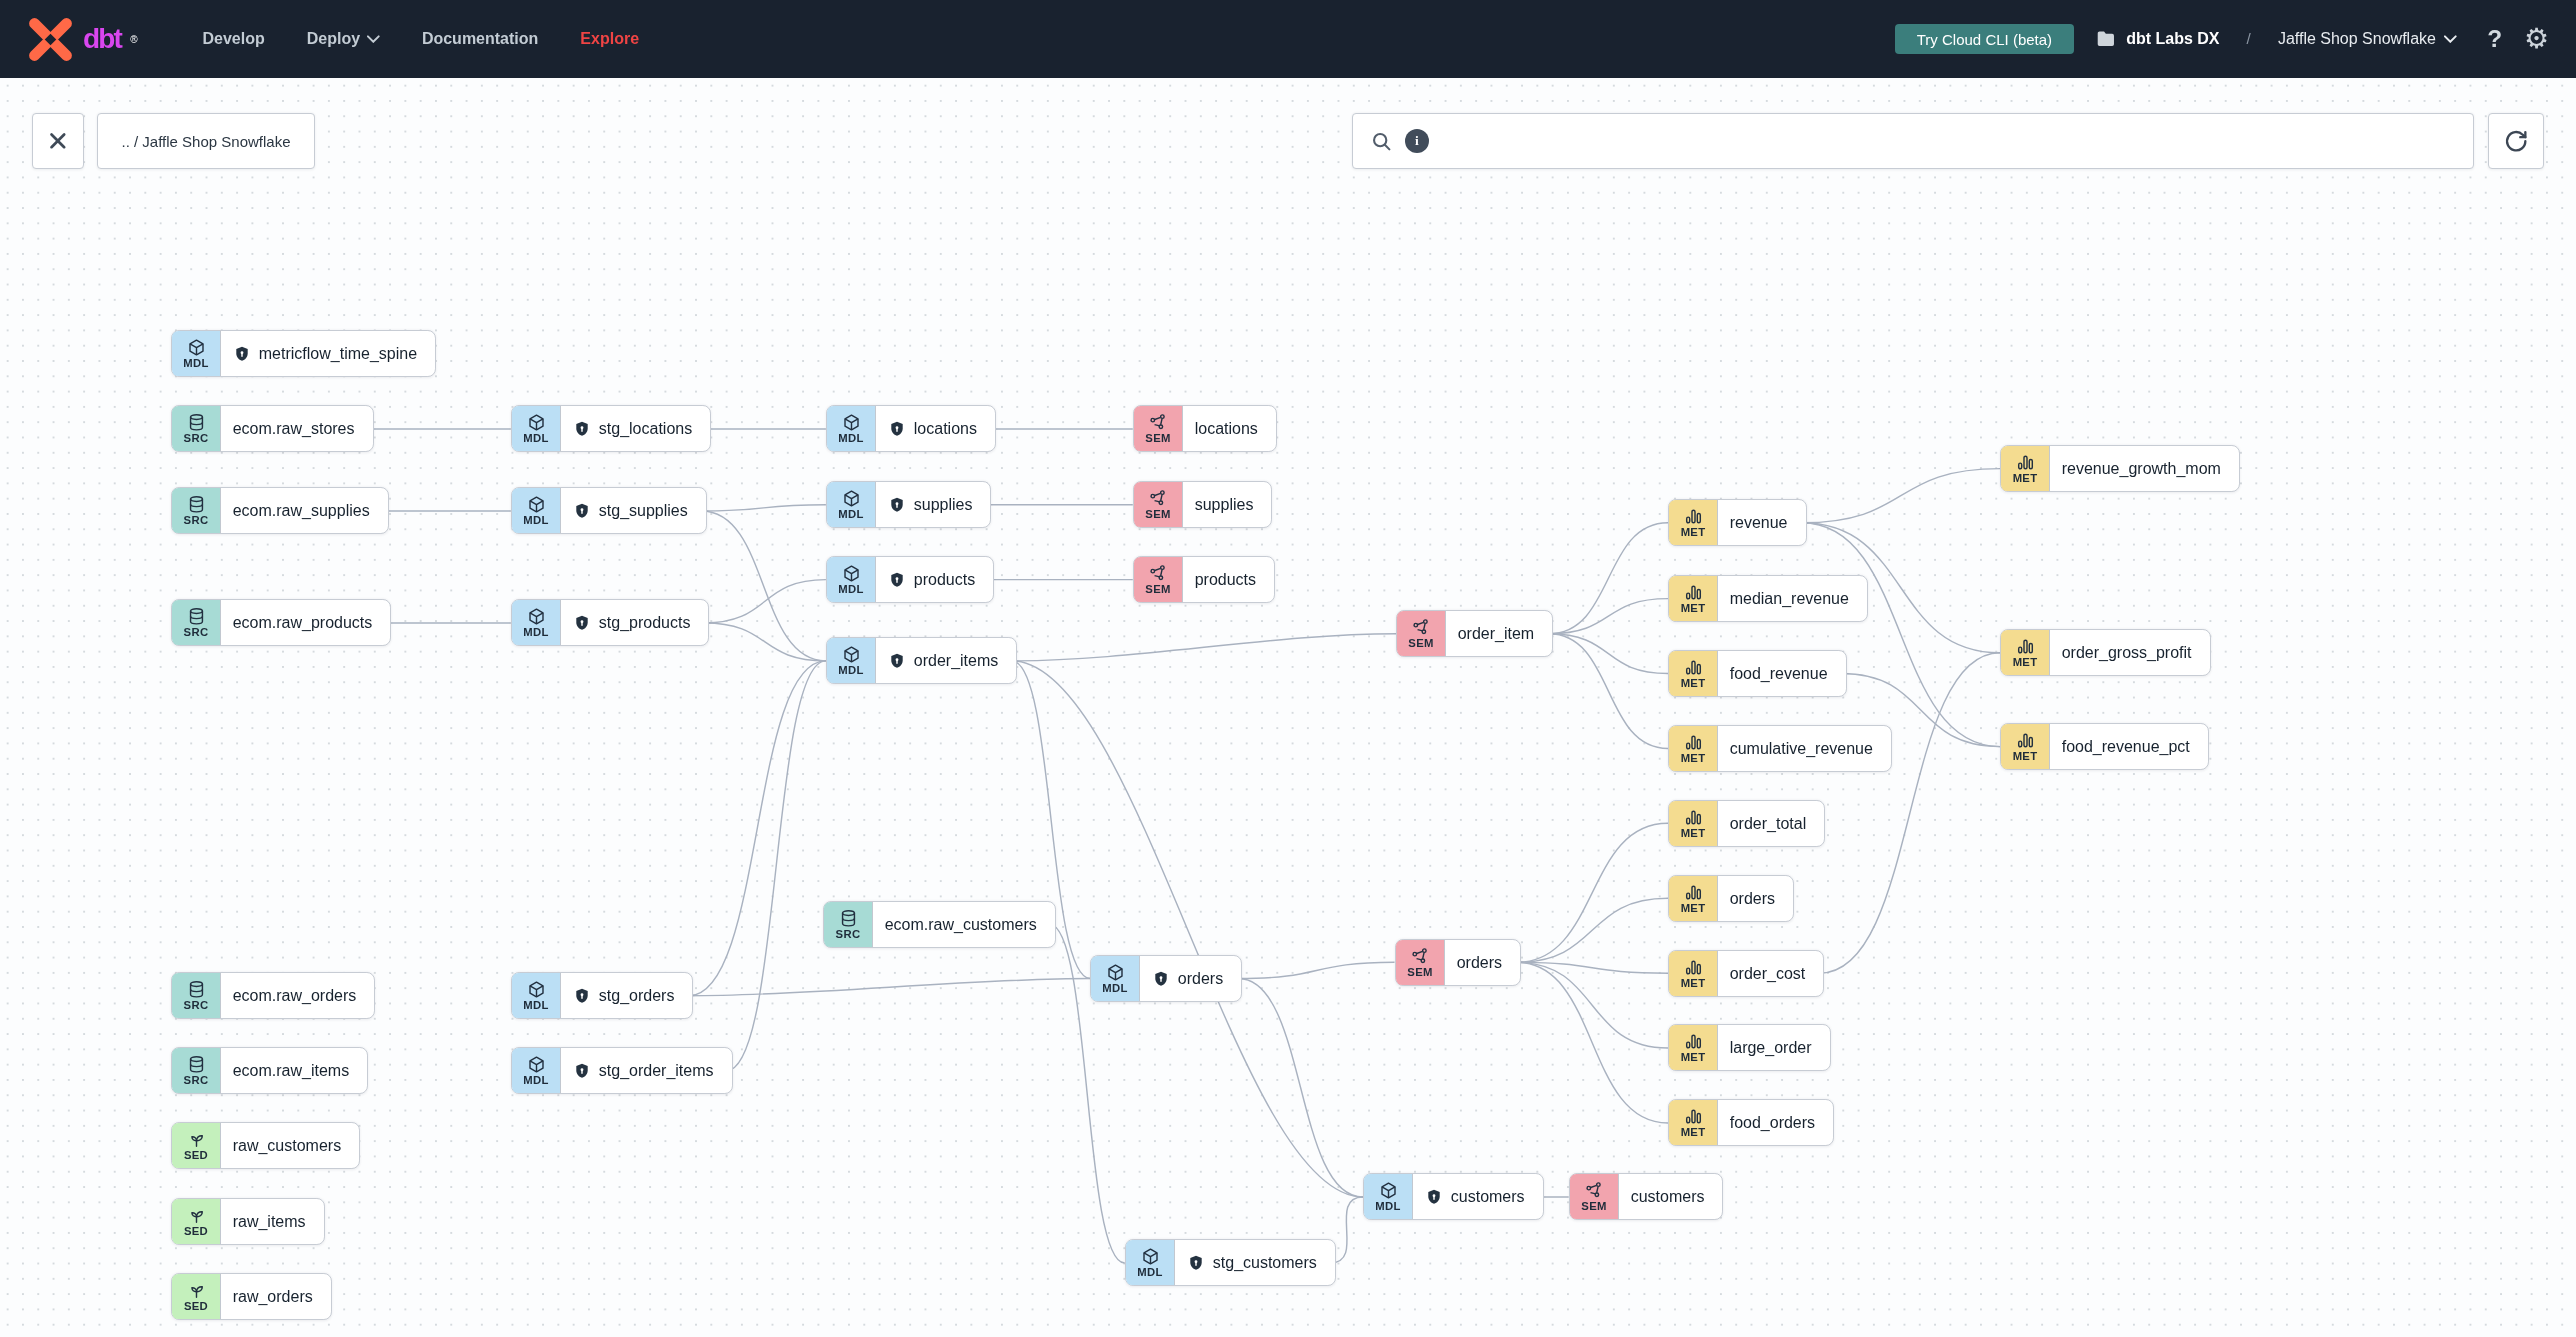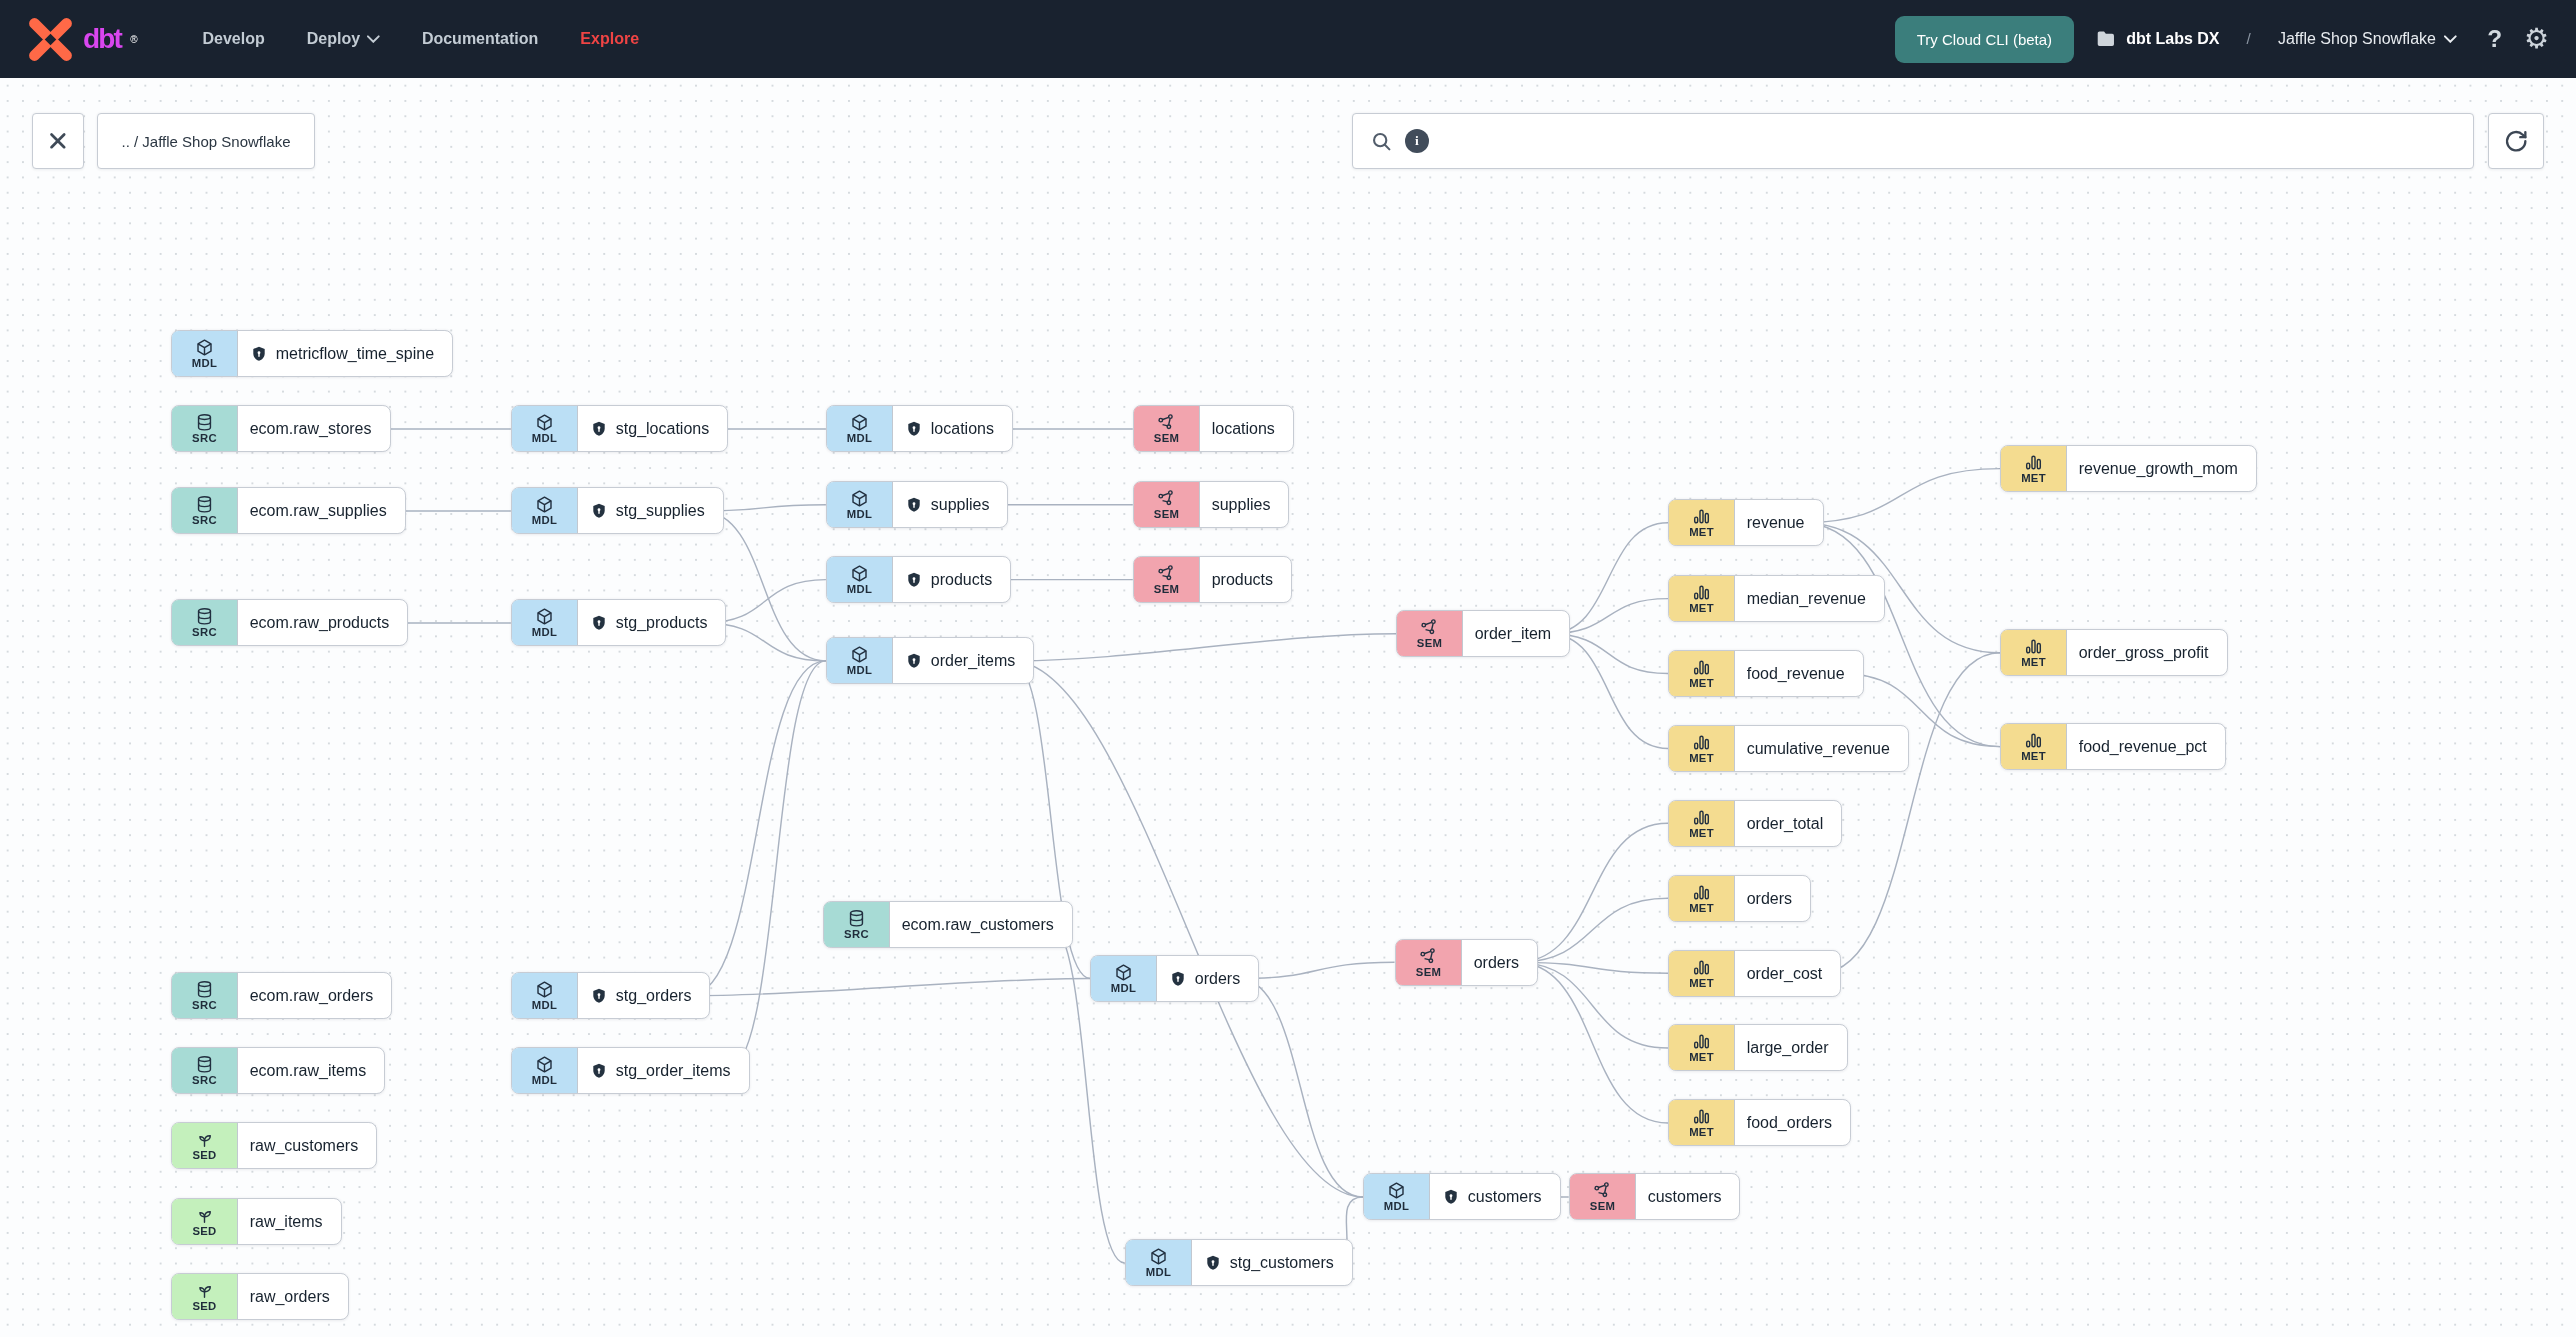--- a/index.html
+++ b/index.html
@@ -12,22 +12,22 @@
     padding:0 27px; z-index:40; }
   .nav-left { display:flex; align-items:center; }
   .logo { display:flex; align-items:center; gap:9px; }
   .logo-word { color:#d946ef; font-size:28px; font-weight:bold; letter-spacing:-1.8px; line-height:1; }
   .logo-reg { color:#fff; font-size:10px; vertical-align:bottom; }
   .nav-items { display:flex; align-items:center; gap:42px; margin-left:65px; }
   .nav-item { color:#c3ccd4; font-size:16px; font-weight:bold; display:flex;
     align-items:center; gap:7.2px; cursor:pointer; }
   .nav-item.active { color:#ef4444; }
   .nav-right { display:flex; align-items:center; gap:21.7px; }
-  .cli-btn { background:#3b7e7c; color:#fff; border:none; border-radius:9px;
-    height:47px; padding:0 21.7px; font-size:15px; font-family:inherit; cursor:pointer; }
+  .cli-btn { background:#3b7e7c; color:#fff; border:none; border-radius:4px;
+    height:30px; padding:0 21.7px; font-size:15px; font-family:inherit; cursor:pointer; }
   .acct { display:flex; align-items:center; gap:9px; color:#fff; font-size:16px; font-weight:bold; }
   .crumb-sep { color:#8a95a2; font-size:15.3px; margin:0 5.4px; }
   .proj { display:flex; align-items:center; gap:8.1px; color:#e8ecf0; font-size:16px; }
   .help-glyph { color:#d3dae0; font-size:24.4px; font-weight:bold; margin-left:9px; }
   .gear-glyph { color:#ccd3da; font-size:28px; line-height:1; }
 
   
   .dots { position:absolute; left:0; right:0; top:78px; bottom:0; background-color:#fcfdfe;
     background-image:radial-gradient(#d5dade 1.1px, transparent 1.3px);
     background-size:15.3px 15.3px; z-index:0; }
@@ -46,21 +46,21 @@
   .search-box input::placeholder { color:#7b8794; }
   .info-badge { width:24.4px; height:24.4px; border-radius:50%; background:#414c5a; color:#fff;
     font-size:13.5px; font-weight:bold; display:flex; align-items:center; justify-content:center;
     font-family:"Liberation Serif", serif; cursor:pointer; }
   .refresh-btn { left:2488px; top:113px; width:56px; height:56px; justify-content:center; cursor:pointer; }
 
   
   .node { position:absolute; display:inline-flex; align-items:stretch; height:47px;
     background:#fff; border:1.4px solid #c7ccd4; border-radius:8.1px;
     box-shadow:0 0.9px 2.7px rgba(20,30,45,.08); cursor:pointer; white-space:nowrap; }
-  .chip { width:66px; border-radius:6.3px 0 0 6.3px; border-right:1.4px solid #c2c8d0;
+  .chip { width:49px; border-radius:6.3px 0 0 6.3px; border-right:1.4px solid #c2c8d0;
     display:flex; flex-direction:column; align-items:center; justify-content:center; }
   .chip-label { font-size:11.3px; font-weight:bold; color:#1f2c3a; letter-spacing:0.3px; }
   .nname { display:flex; align-items:center; gap:8.1px; padding:0 18px 0 11.7px;
     font-size:16px; color:#17222e; }
 </style>
 </head>
 <body>
 
 <div class="dots"></div>
 <svg id="edges" viewBox="0 0 2854 1482" width="2576" height="1338">

